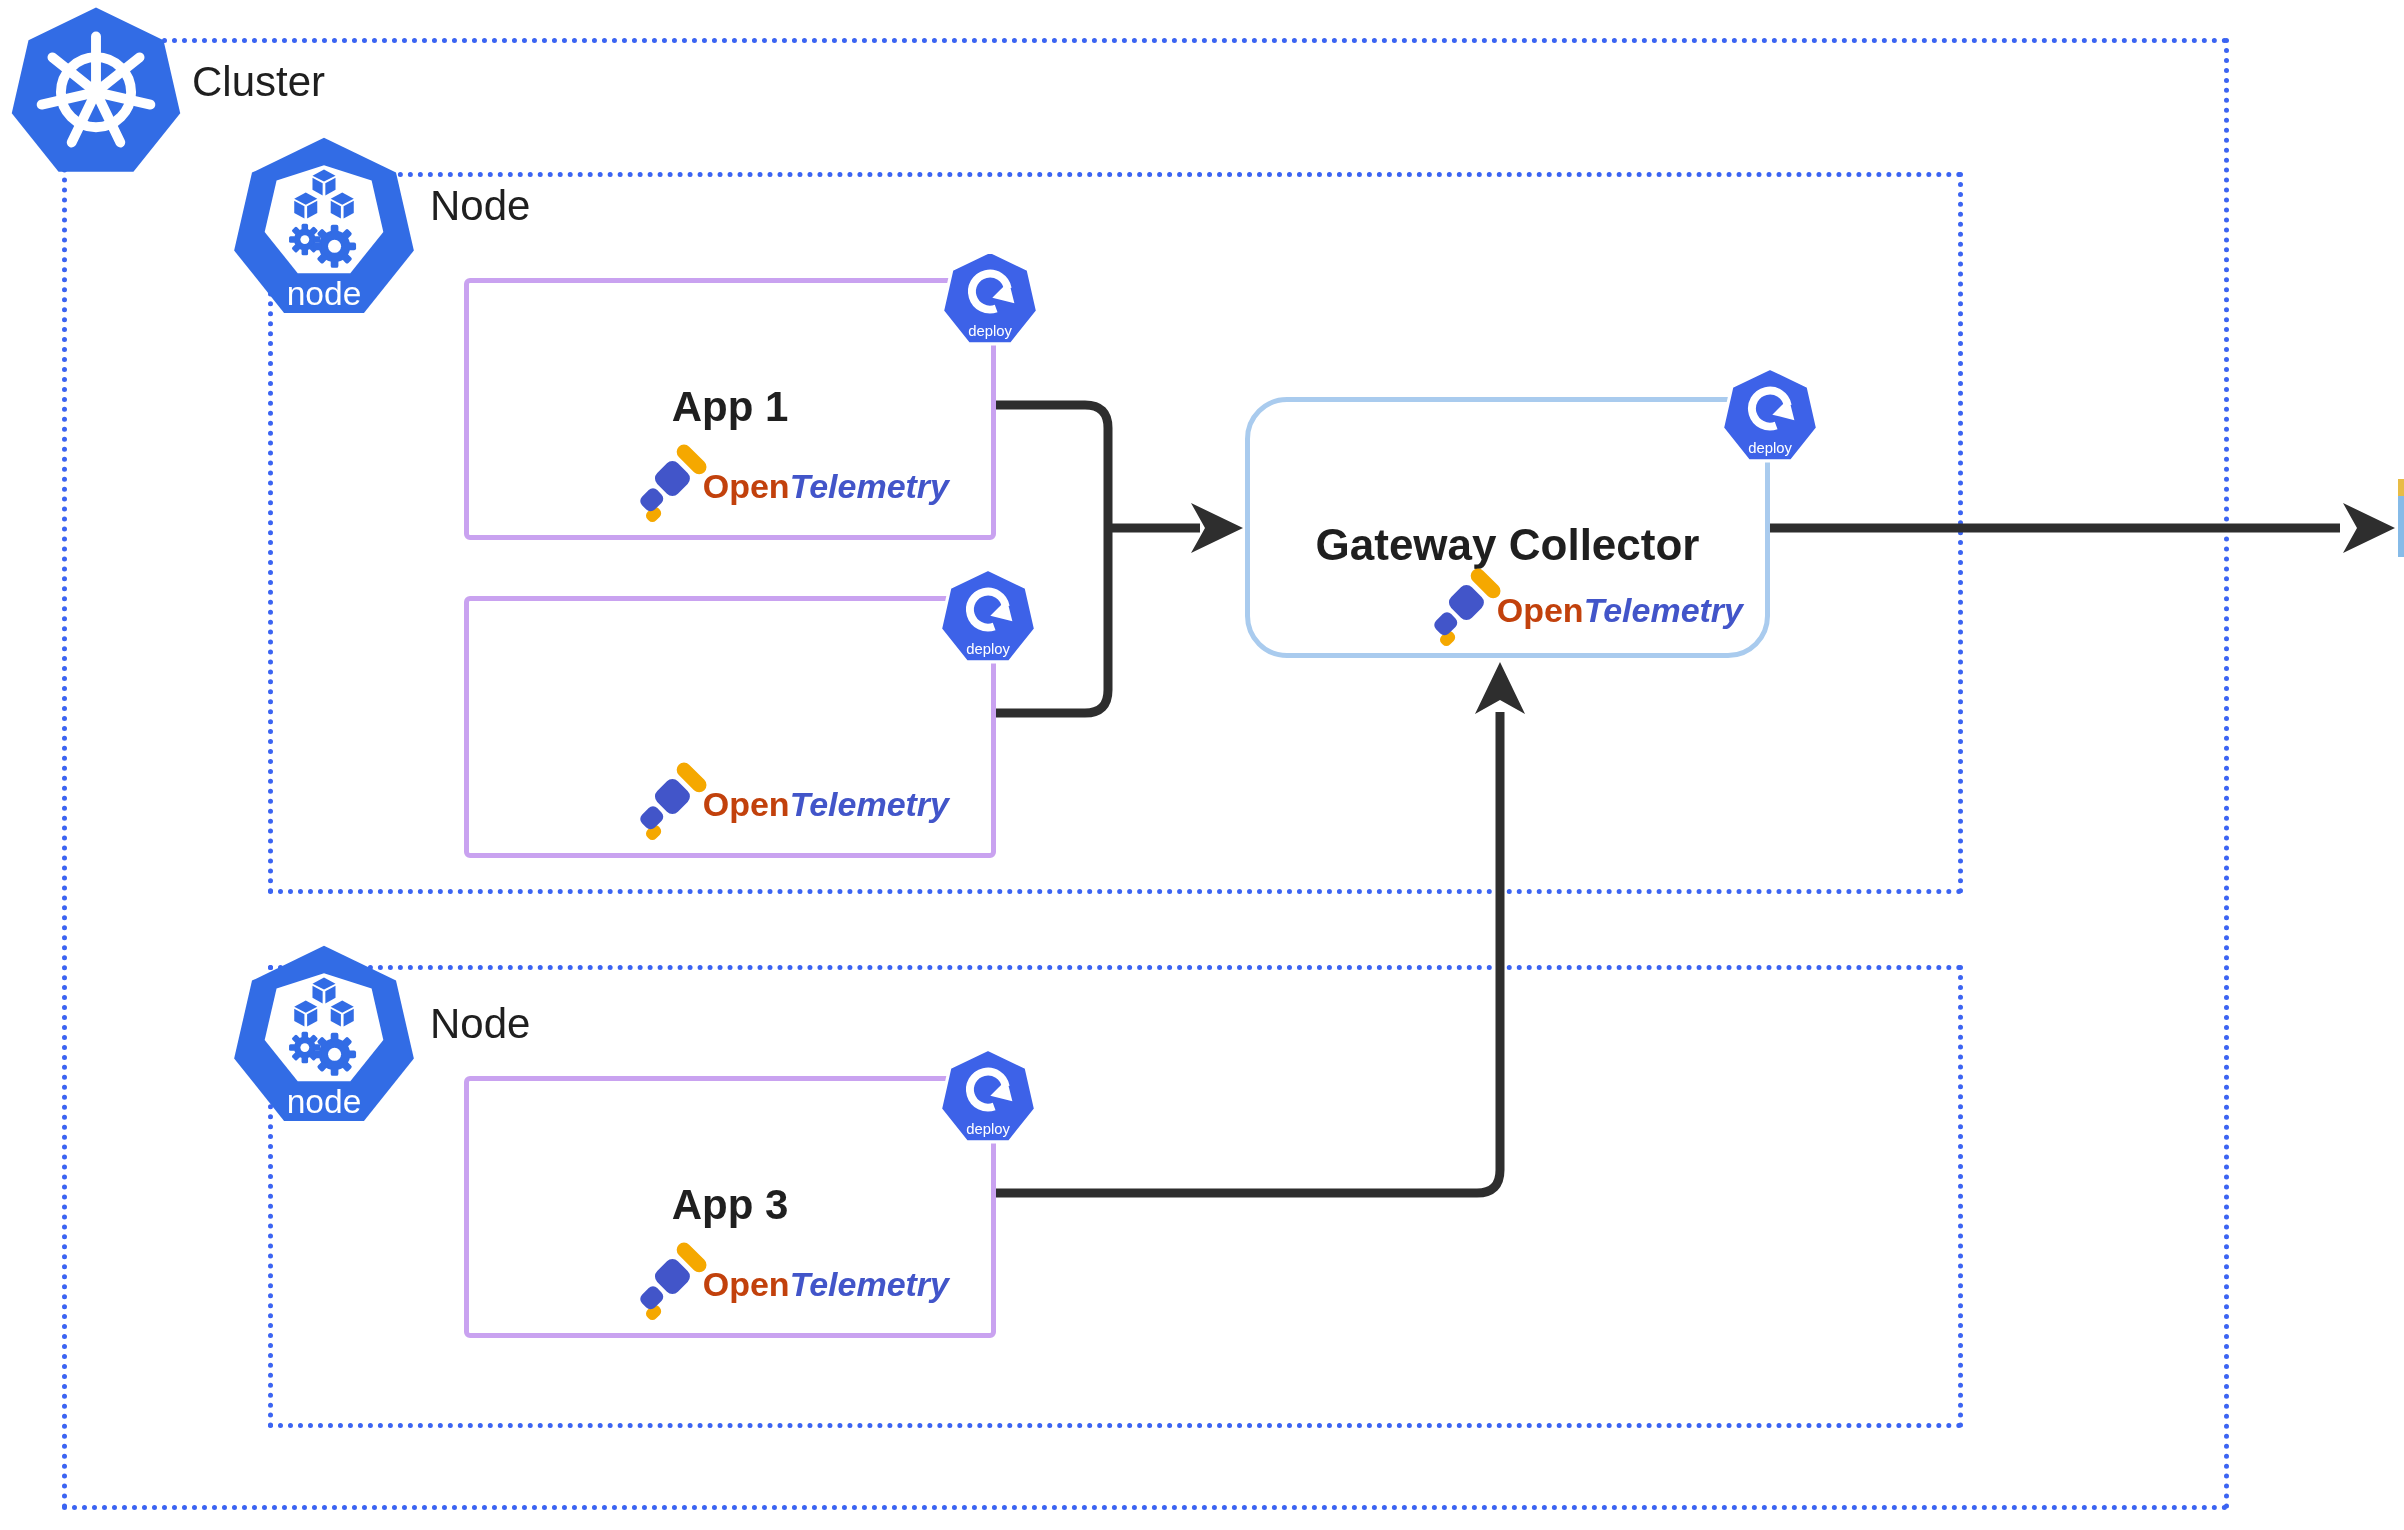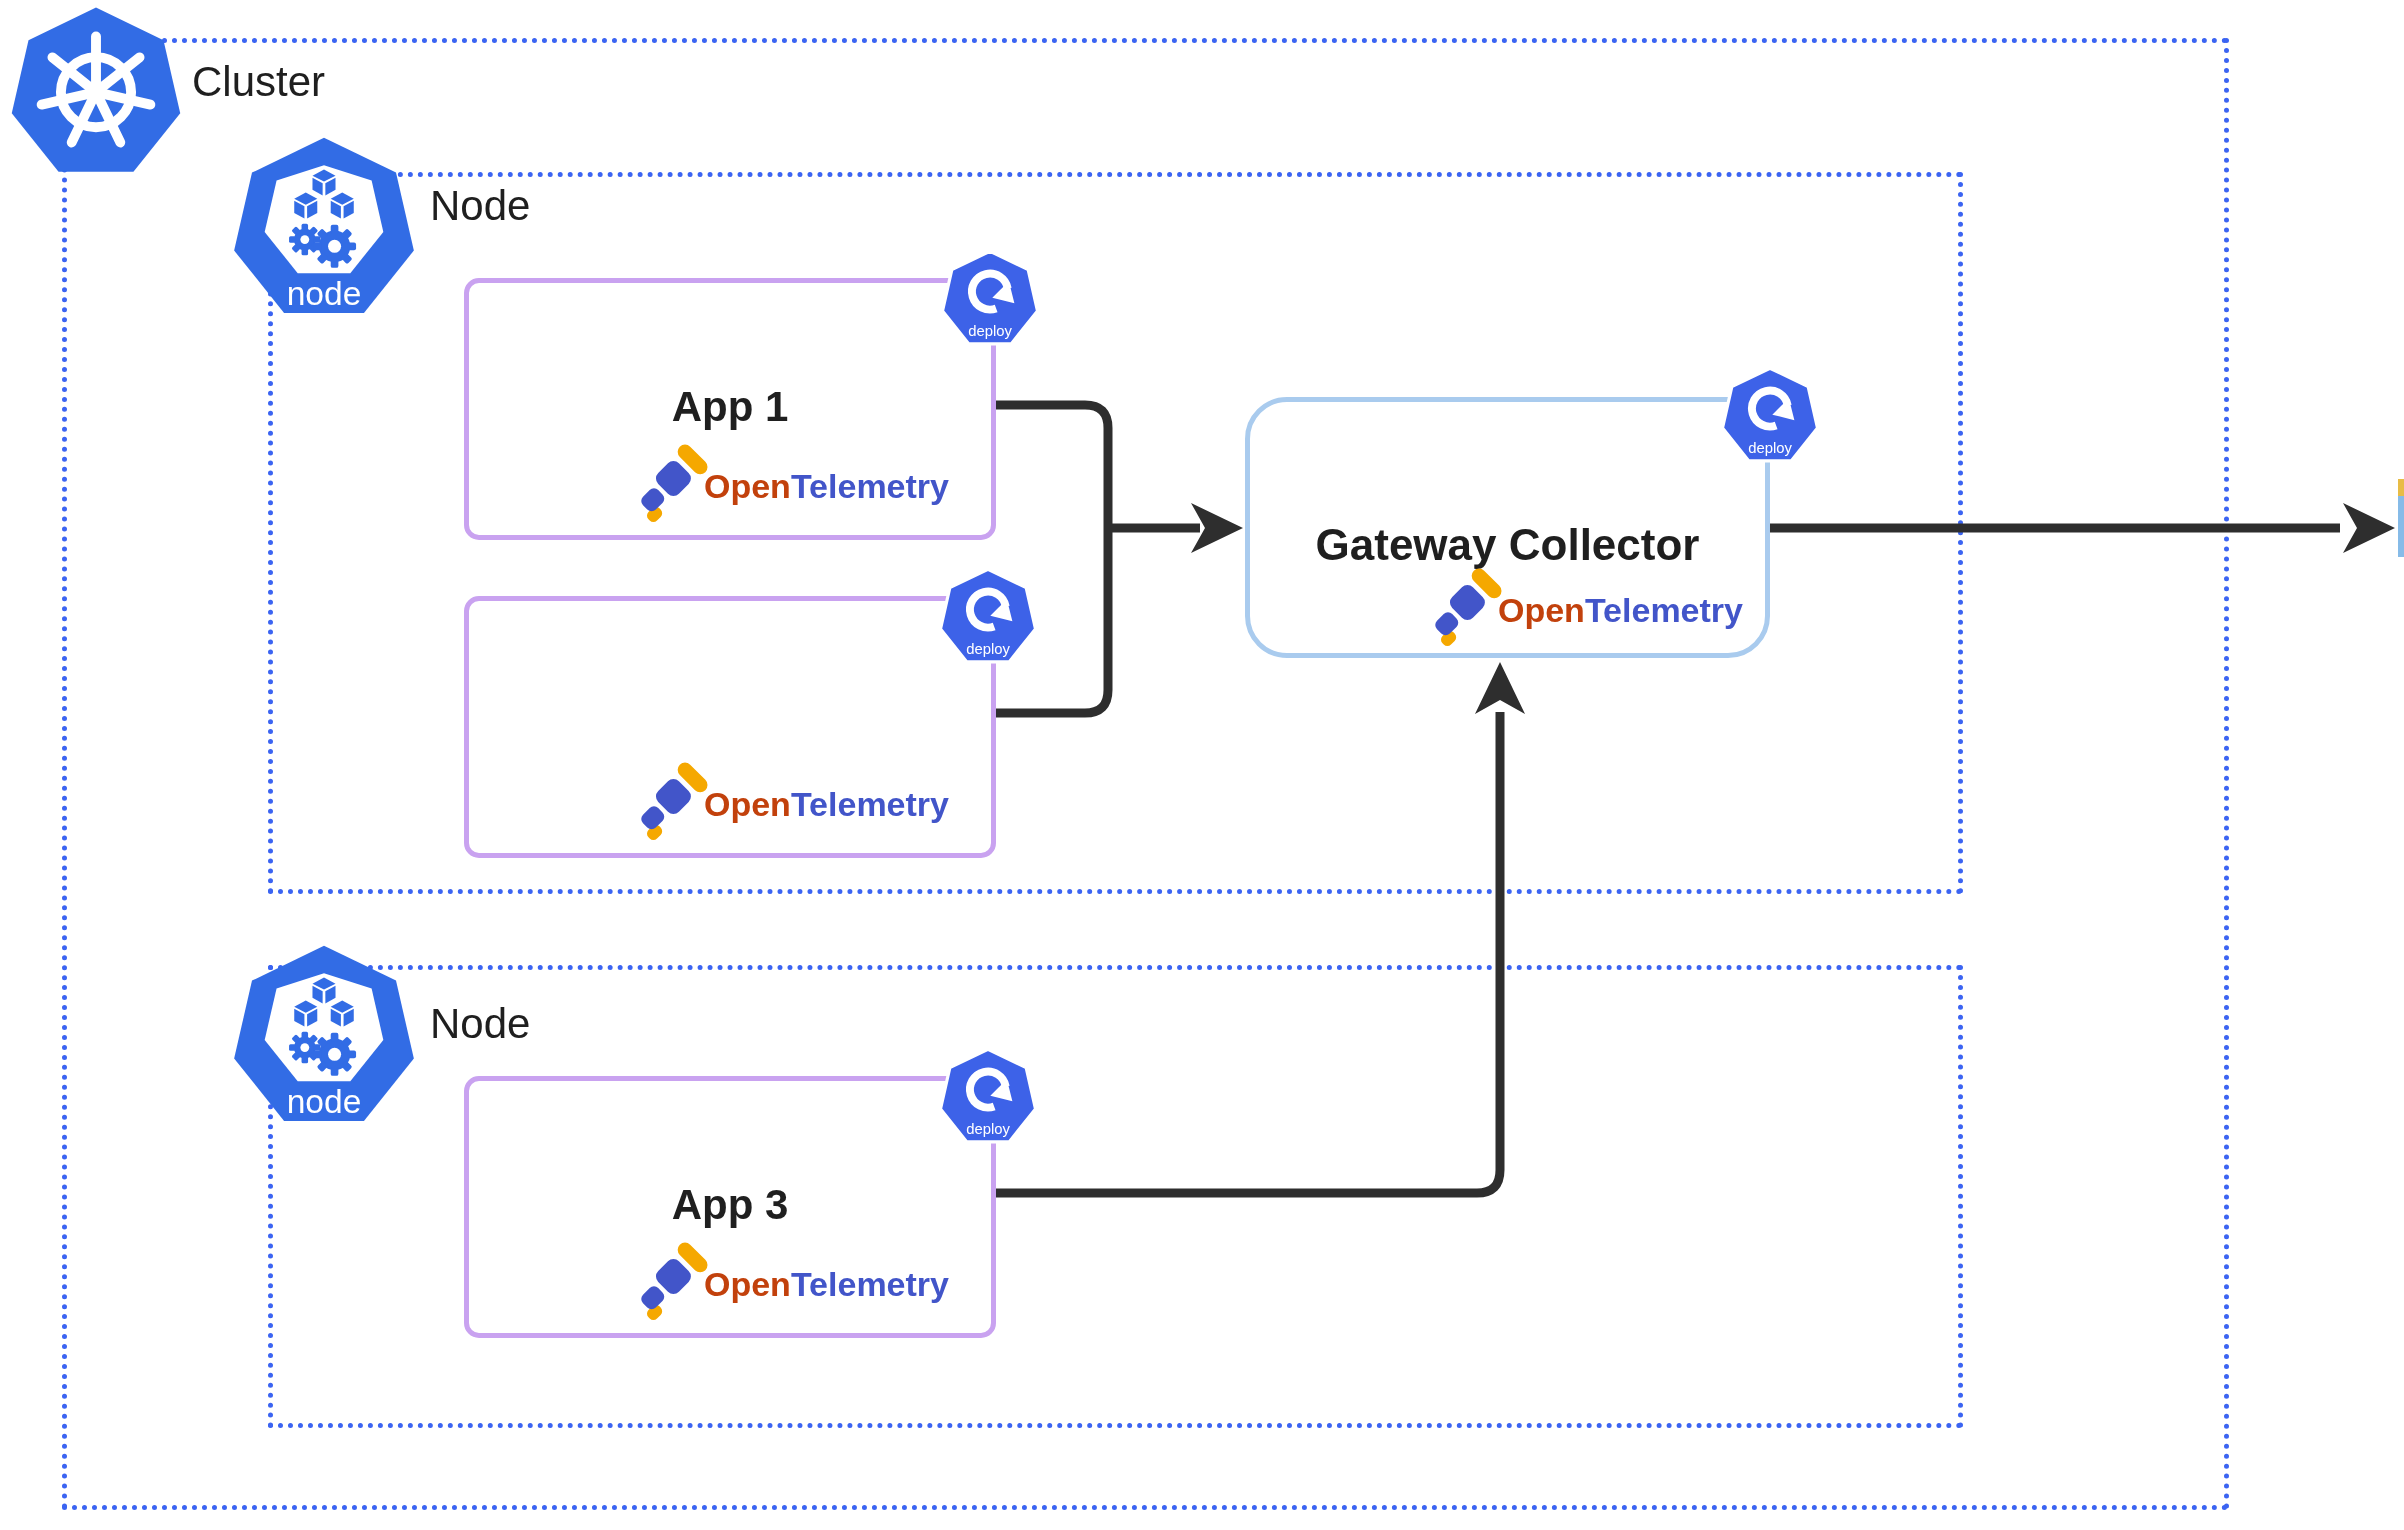--- a/index.html
+++ b/index.html
@@ -10,38 +10,38 @@
   .cluster-rect{left:62px;top:38px;width:2157px;height:1462px;}
   .node-rect-1{left:268px;top:172px;width:1685px;height:712px;}
   .node-rect-2{left:268px;top:965px;width:1685px;height:453px;}
 
   .big-label{position:absolute;font-weight:400;font-size:42px;color:#1F1F1F;letter-spacing:0px;}
   .cluster-label{left:192px;top:58px;}
   .node-label-1{left:430px;top:182px;}
   .node-label-2{left:430px;top:1000px;}
 
   .app-box{position:absolute;width:532px;height:262px;background:#ffffff;
-           border:5px solid #C9A2F0;border-radius:15px;box-sizing:border-box;}
+           border:5px solid #C9A2F0;border-radius:6px;box-sizing:border-box;}
   .app-1{left:464px;top:278px;}
   .app-2{left:464px;top:596px;}
   .app-3{left:464px;top:1076px;}
   .gateway-box{position:absolute;left:1245px;top:397px;width:525px;height:261px;background:#ffffff;
            border:5px solid #A9CBEE;border-radius:42px;box-sizing:border-box;}
 
   .app-title{position:absolute;top:100px;left:0;width:100%;text-align:center;
              font-weight:700;font-size:42px;color:#1F1F1F;}
   .gateway-title{position:absolute;top:118px;left:0;width:100%;text-align:center;
              font-weight:700;font-size:44px;color:#1F1F1F;}
 
   .otel{position:absolute;right:42px;bottom:10px;display:flex;align-items:flex-end;}
   .gateway-box .otel{right:22px;bottom:4px;}
   .otel-scope{width:86px;height:88px;margin-right:-10px;}
   .otel-word{font-weight:700;font-size:34px;line-height:1;padding-bottom:22px;white-space:nowrap;}
   .otel-open{color:#c2410c;text-align:right;}
-  .otel-telemetry{color:#4255C9;}
+  .otel-telemetry{color:#4255C9;font-style:italic;}
 
   .icon-abs{position:absolute;}
   svg text{font-family:"Liberation Sans",sans-serif;}
 
   #connector-layer{position:absolute;left:0;top:0;pointer-events:none;}
 
   .edge-sliver{position:absolute;left:2398px;top:479px;width:6px;height:78px;
       background:linear-gradient(to bottom,#E8BC45 0px,#E8BC45 17px,#86BBE8 17px,#86BBE8 78px);}
 </style>
 </head>

